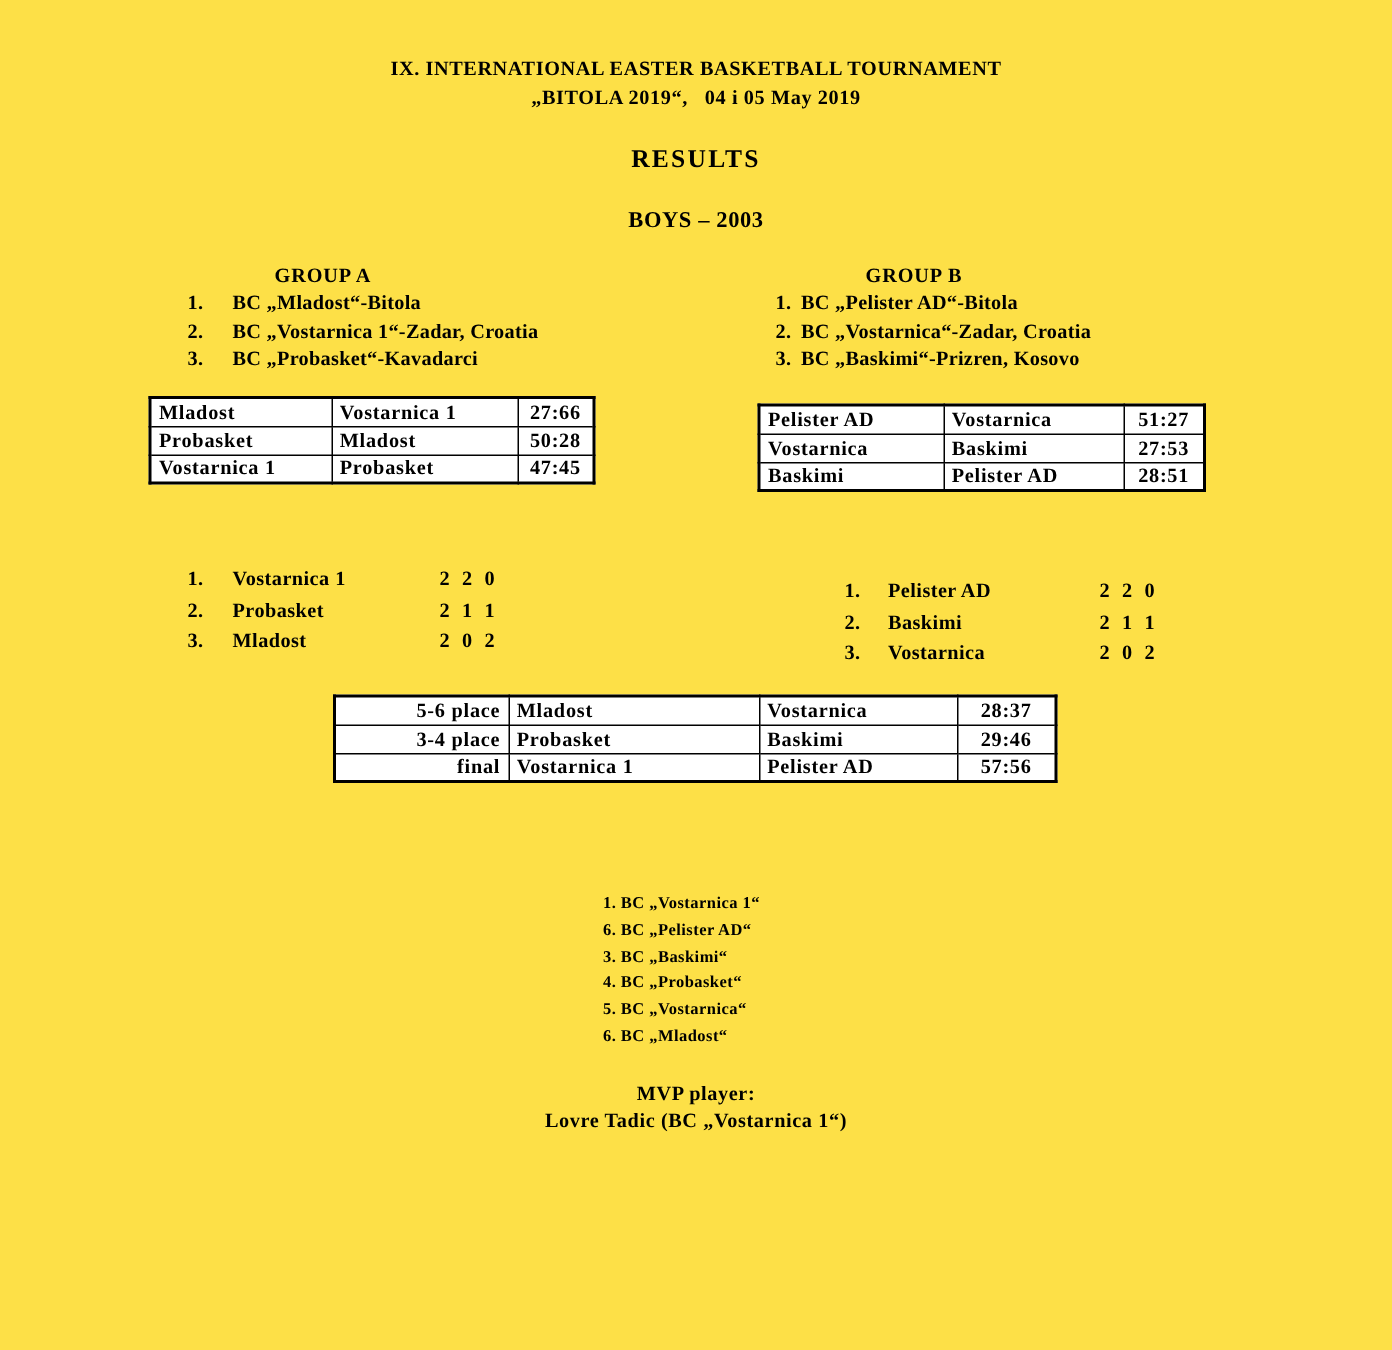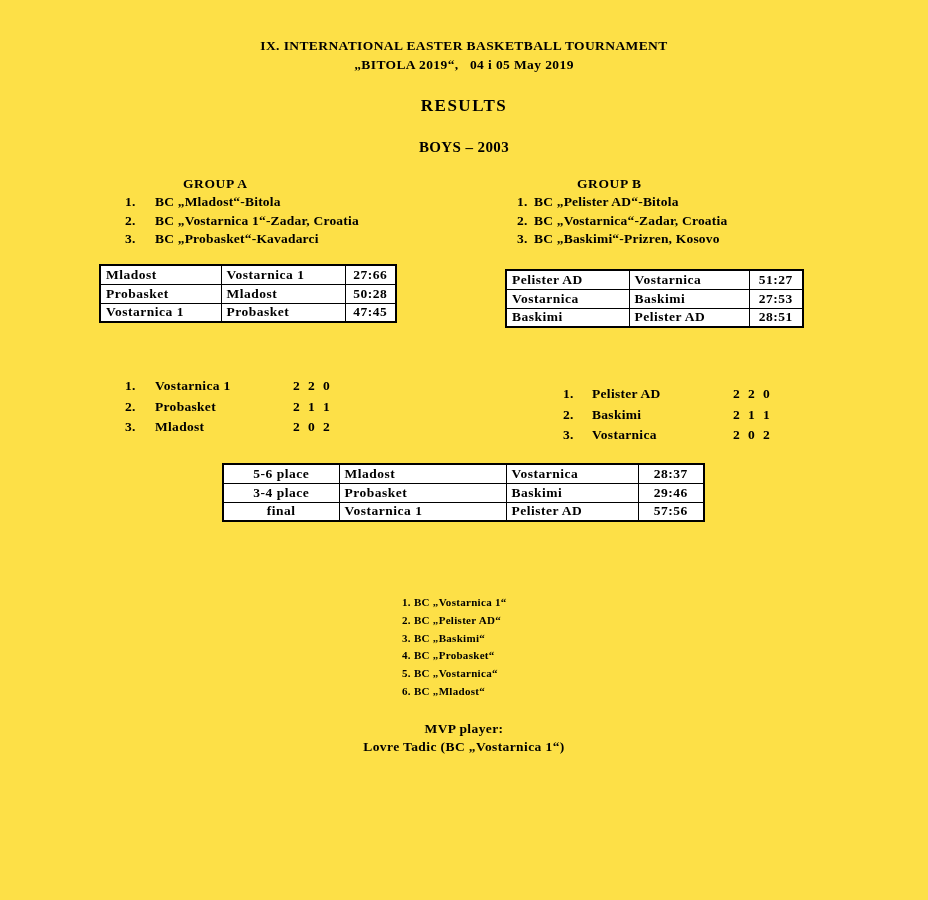--- a/index.html
+++ b/index.html
@@ -39,21 +39,21 @@
     border: 1px solid #000;
     font-size: 13.5px;
     font-weight: bold;
     letter-spacing: 0.5px;
     height: 19px;
     padding: 0 5px;
     vertical-align: middle;
     overflow: hidden;
   }
   table.grid td.score { text-align: center; padding: 0 2px; }
-  table.grid td.stage { text-align: center; }
+  table.grid td.stage { text-align: right; }
 
   .standings { font-size: 13.5px; letter-spacing: 0.3px; }
   .standings .srow { display: flex; height: 20.5px; align-items: flex-start; }
   .standings .rank { display: inline-block; width: 30px; }
   .standings .steam { display: inline-block; }
   .sA .steam { width: 138px; }
   .sB .rank { width: 29px; }
   .sB .steam { width: 141px; }
   .record { white-space: pre; letter-spacing: 0.5px; }
 
@@ -200,21 +200,21 @@
       <td class="stage">final</td>
       <td>Vostarnica 1</td>
       <td>Pelister AD</td>
       <td class="score">57:56</td>
     </tr>
   </tbody>
     </table>
 
   <div class="abs standing-list" style="left:402px;top:596px">
     <div class="entry">1. BC „Vostarnica 1“</div>
-    <div class="entry">2. BC „Pelister AD“</div>
+    <div class="entry">6. BC „Pelister AD“</div>
     <div class="entry">3. BC „Baskimi“</div>
     <div class="entry">4. BC „Probasket“</div>
     <div class="entry">5. BC „Vostarnica“</div>
     <div class="entry">6. BC „Mladost“</div>
   </div>
 
   <div class="abs center mvp-heading" style="top:721px">MVP player:</div>
   <div class="abs center mvp-player" style="top:739px">Lovre Tadic (BC „Vostarnica 1“)</div>
 
 </div>

